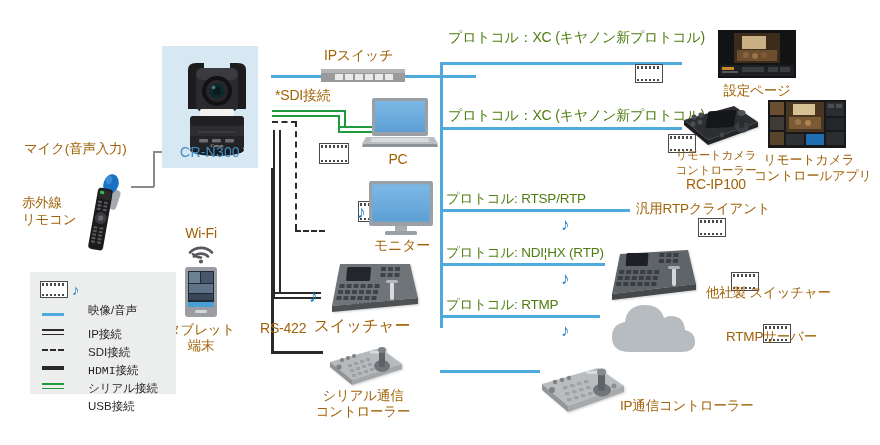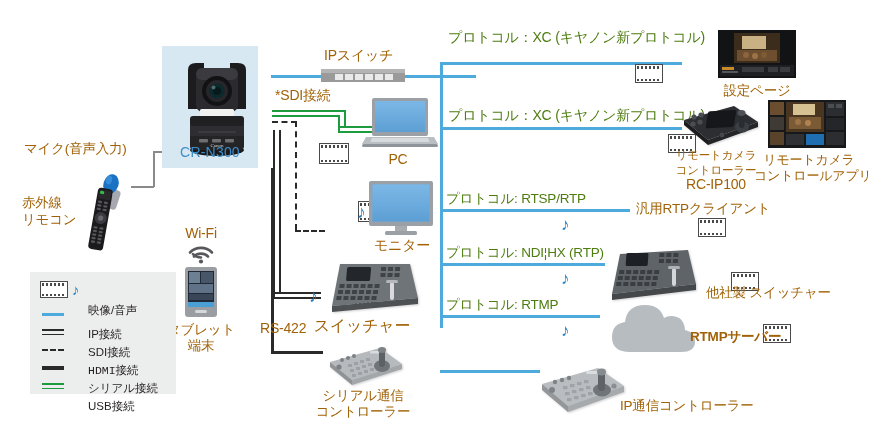--- a/index.html
+++ b/index.html
@@ -485,21 +485,21 @@
     </g>
     <rect x="70" y="22" width="4" height="18" rx="2" fill="#d4d7da"></rect>
     <rect x="66" y="20" width="12" height="3" rx="1.5" fill="#aeb2b6"></rect>
   </svg>
   <div class="lbl" style="left:706px;top:285px;font-size:13.5px;">他社製 スイッチャー</div>
 
   
   <svg class="abs" style="left:606px;top:300px;" width="92" height="56" viewBox="0 0 92 56">
     <path d="M24 52 q-18 0-18-15 q0-13 13-15 q2-17 20-17 q15 0 19 13 q3-2 7-2 q13 0 14 14 q10 2 10 12 q0 10-14 10 z" fill="#b7bcc0"></path>
   </svg>
-  <div class="lbl" style="left:690px;top:329px;font-size:13.5px;font-weight:bold;">RTMPサーバー</div>
+  <div class="lbl" style="left:726px;top:329px;font-size:13.5px;">RTMPサーバー</div>
 
   
   <svg class="abs shadowy" style="left:534px;top:360px;" width="94" height="54" viewBox="0 0 94 54">
     <path d="M8 24 L64 8 L90 26 L34 46 Z" fill="#b9bdc0"></path>
     <path d="M8 24 L34 46 L34 52 L8 30 Z" fill="#93979a"></path>
     <path d="M34 46 L90 26 L90 32 L34 52 Z" fill="#a6aaad"></path>
     <g fill="#7f8387">
       <circle cx="21" cy="22" r="2.2"></circle>
         <circle cx="28" cy="20" r="2.2"></circle>
         <circle cx="35" cy="18" r="2.2"></circle>

